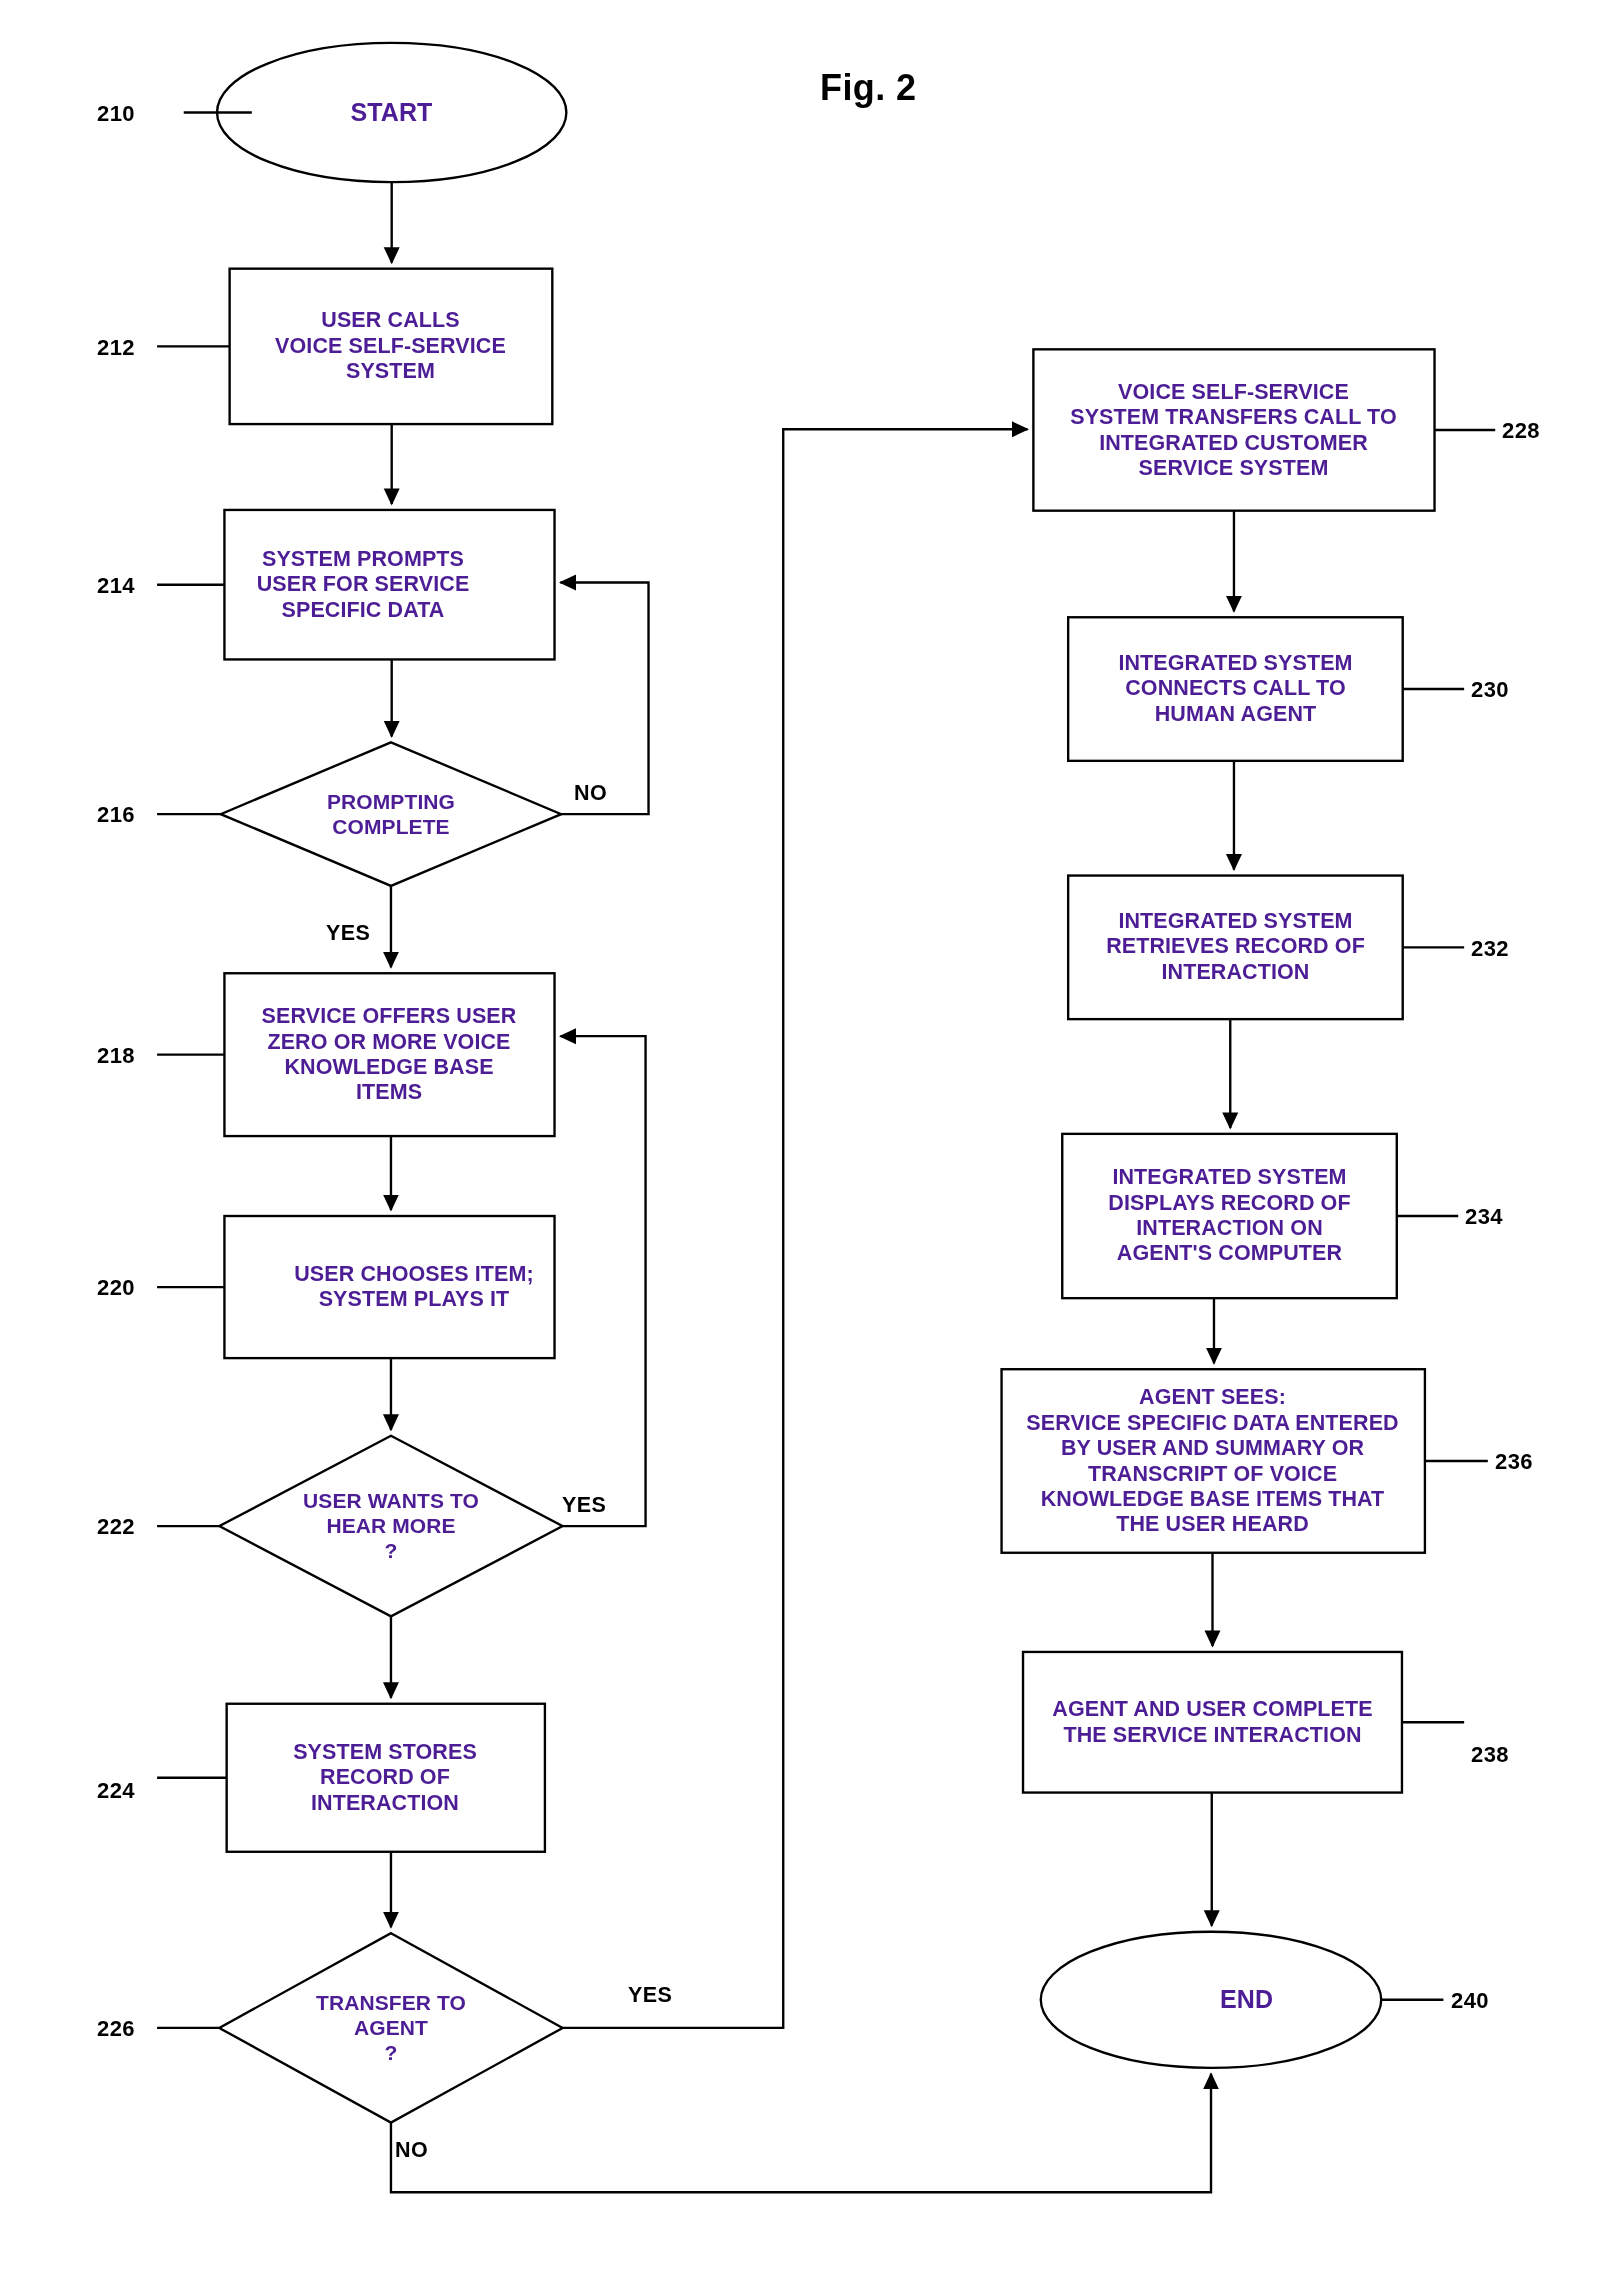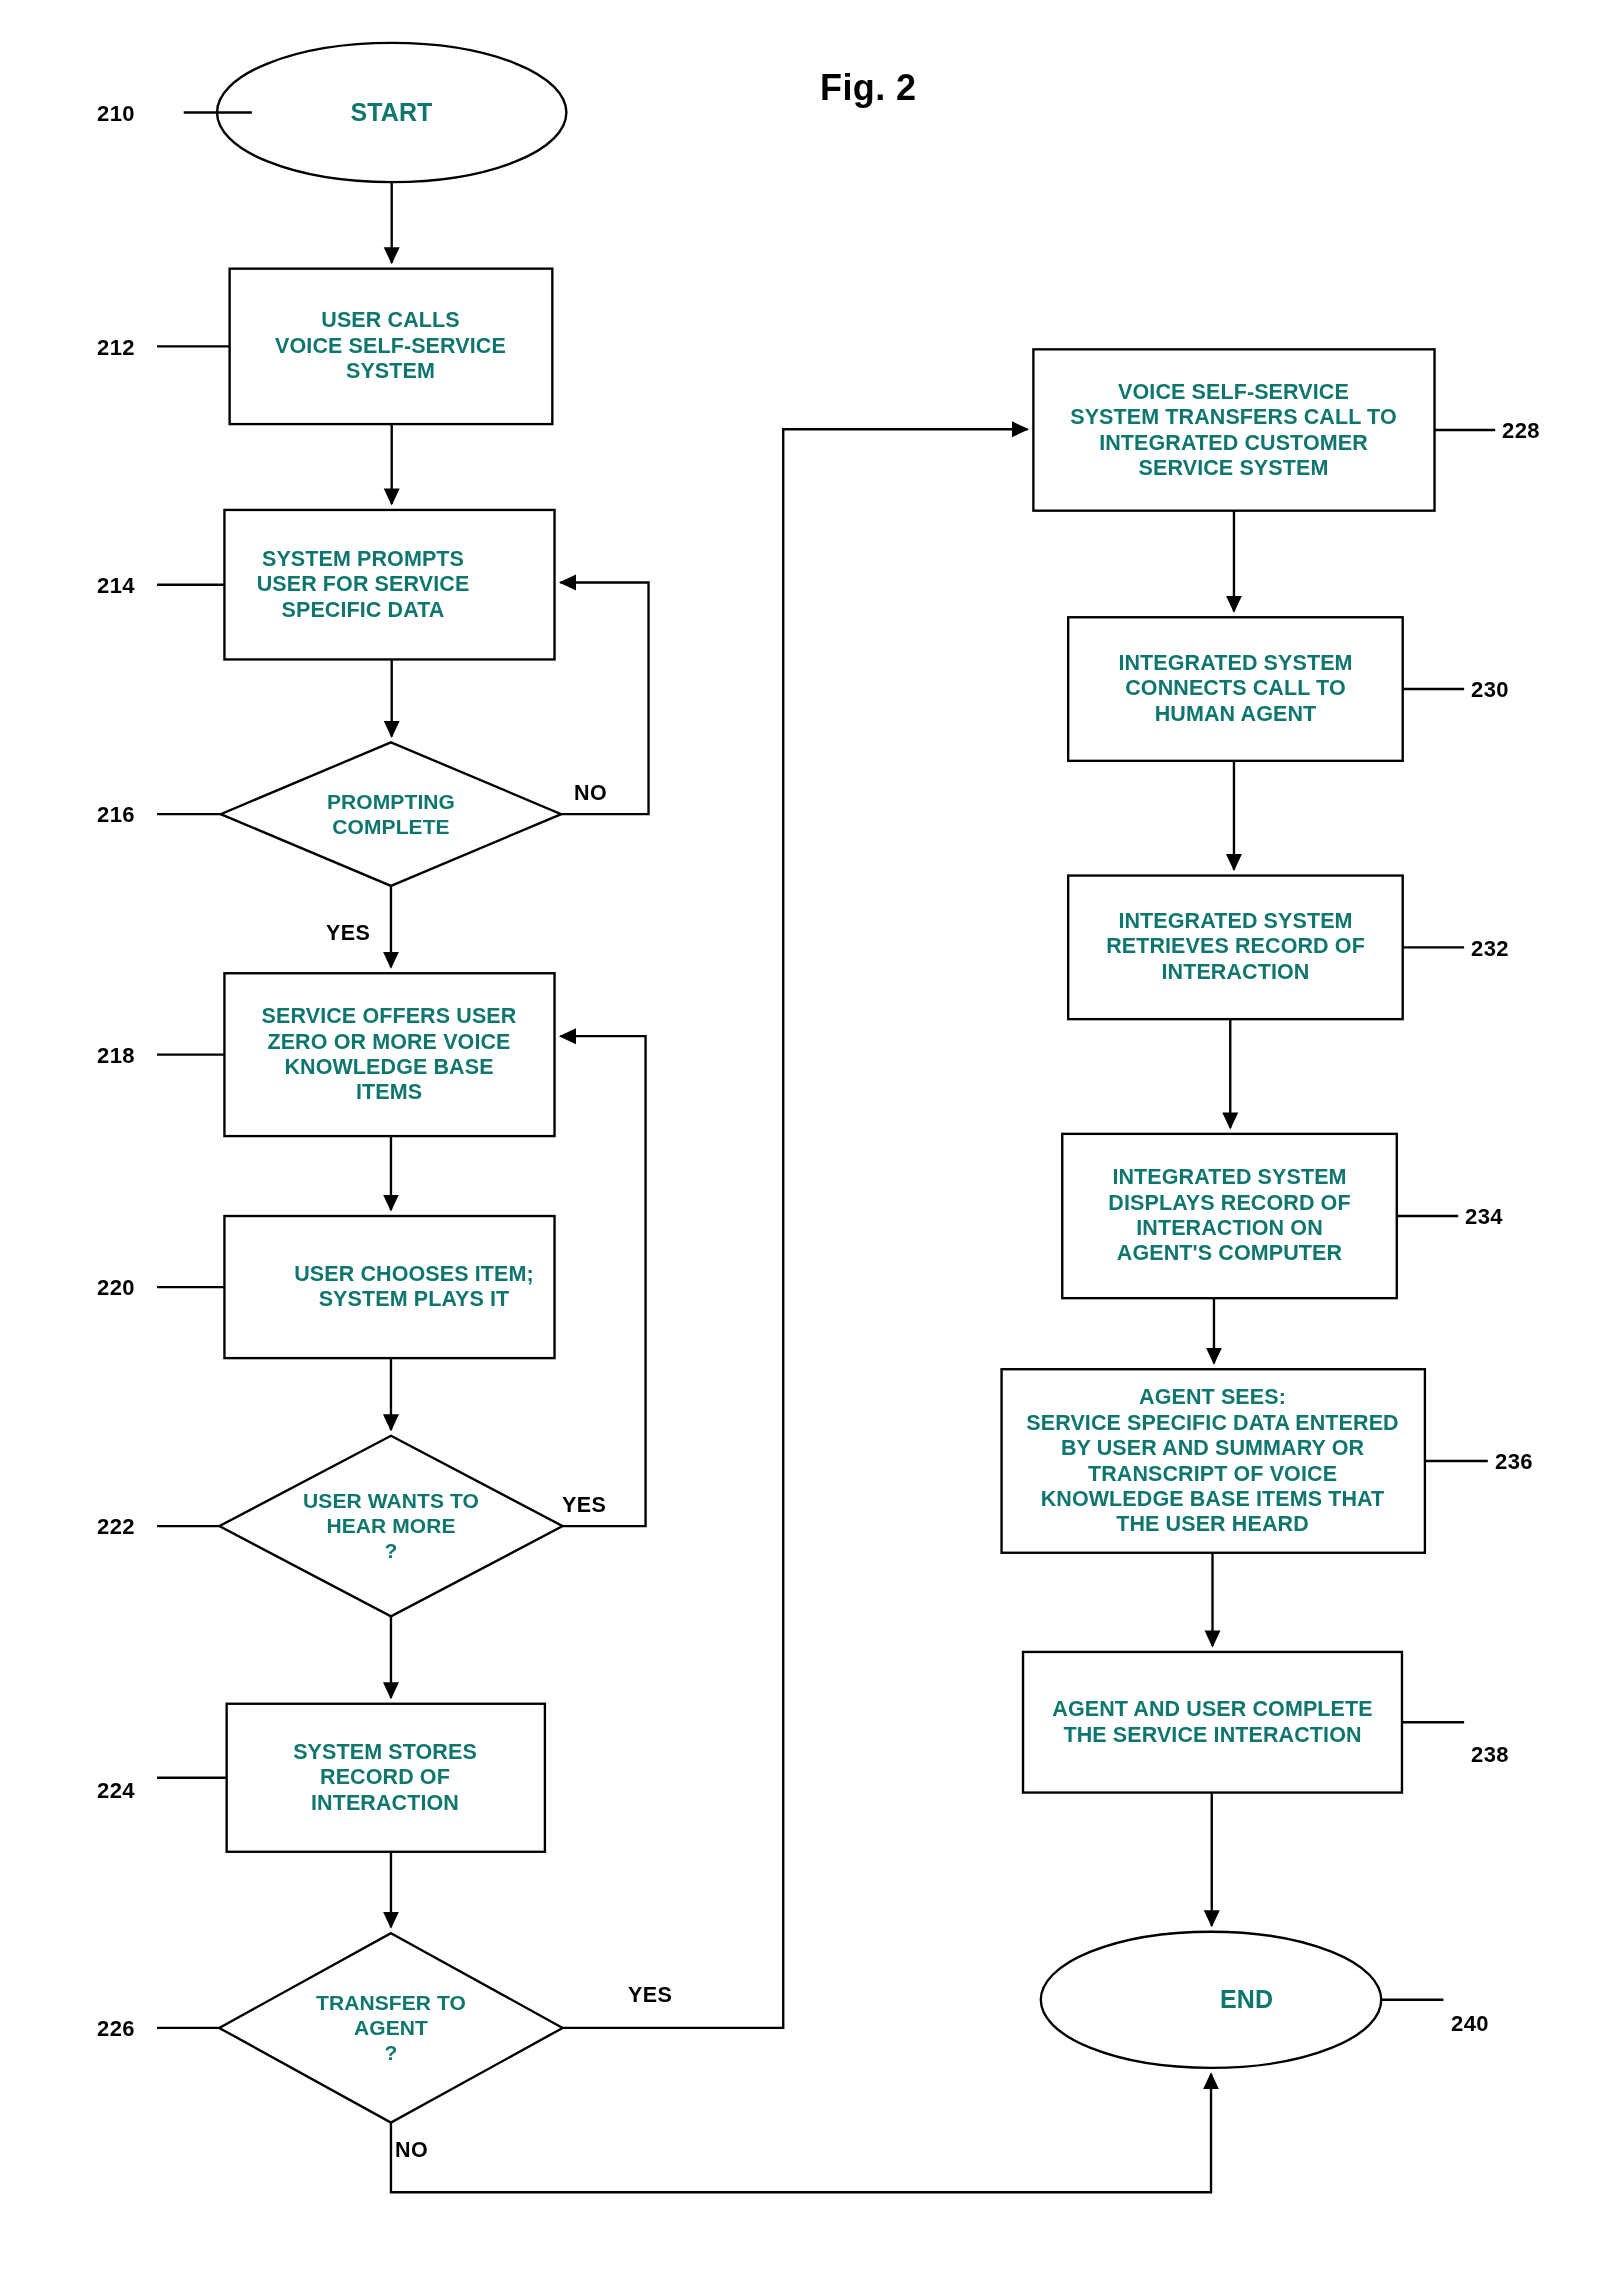--- a/index.html
+++ b/index.html
@@ -21,21 +21,21 @@
     width: 1619px;
     height: 2284px;
   }
   .node-text {
     position: absolute;
     display: flex;
     align-items: center;
     justify-content: center;
     text-align: center;
     font-weight: bold;
-    color: #0f766e;
+    color: #4c1d95;
     line-height: 1.18;
     letter-spacing: 0.1px;
     pointer-events: none;
   }
   .ref-num {
     position: absolute;
     font-weight: bold;
     color: #000;
     font-size: 22px;
     letter-spacing: 0.4px;
@@ -204,21 +204,21 @@
   <div class="ref-num" style="left:135px; top:1514px; transform:translateX(-100%);">222</div>
   <div class="ref-num" style="left:135px; top:1766px; transform:translateX(-100%);margin-top:12px;">224</div>
   <div class="ref-num" style="left:135px; top:2016px; transform:translateX(-100%);">226</div>
 
   <div class="ref-num" style="left:1502px; top:418px;">228</div>
   <div class="ref-num" style="left:1471px; top:677px;">230</div>
   <div class="ref-num" style="left:1471px; top:936px;">232</div>
   <div class="ref-num" style="left:1465px; top:1204px;">234</div>
   <div class="ref-num" style="left:1495px; top:1449px;">236</div>
   <div class="ref-num" style="left:1471px; top:1710px;margin-top:32px;">238</div>
-  <div class="ref-num" style="left:1451px; top:1988px;margin-top:23px;">240</div>
+  <div class="ref-num" style="left:1451px; top:1988px;">240</div>
 
   <div class="edge-label" style="left:574px; top:781px;">NO</div>
   <div class="edge-label" style="left:326px; top:921px;">YES</div>
   <div class="edge-label" style="left:562px; top:1493px;">YES</div>
   <div class="edge-label" style="left:628px; top:1983px;">YES</div>
   <div class="edge-label" style="left:395px; top:2138px;">NO</div>
 
 </div>
 
 

